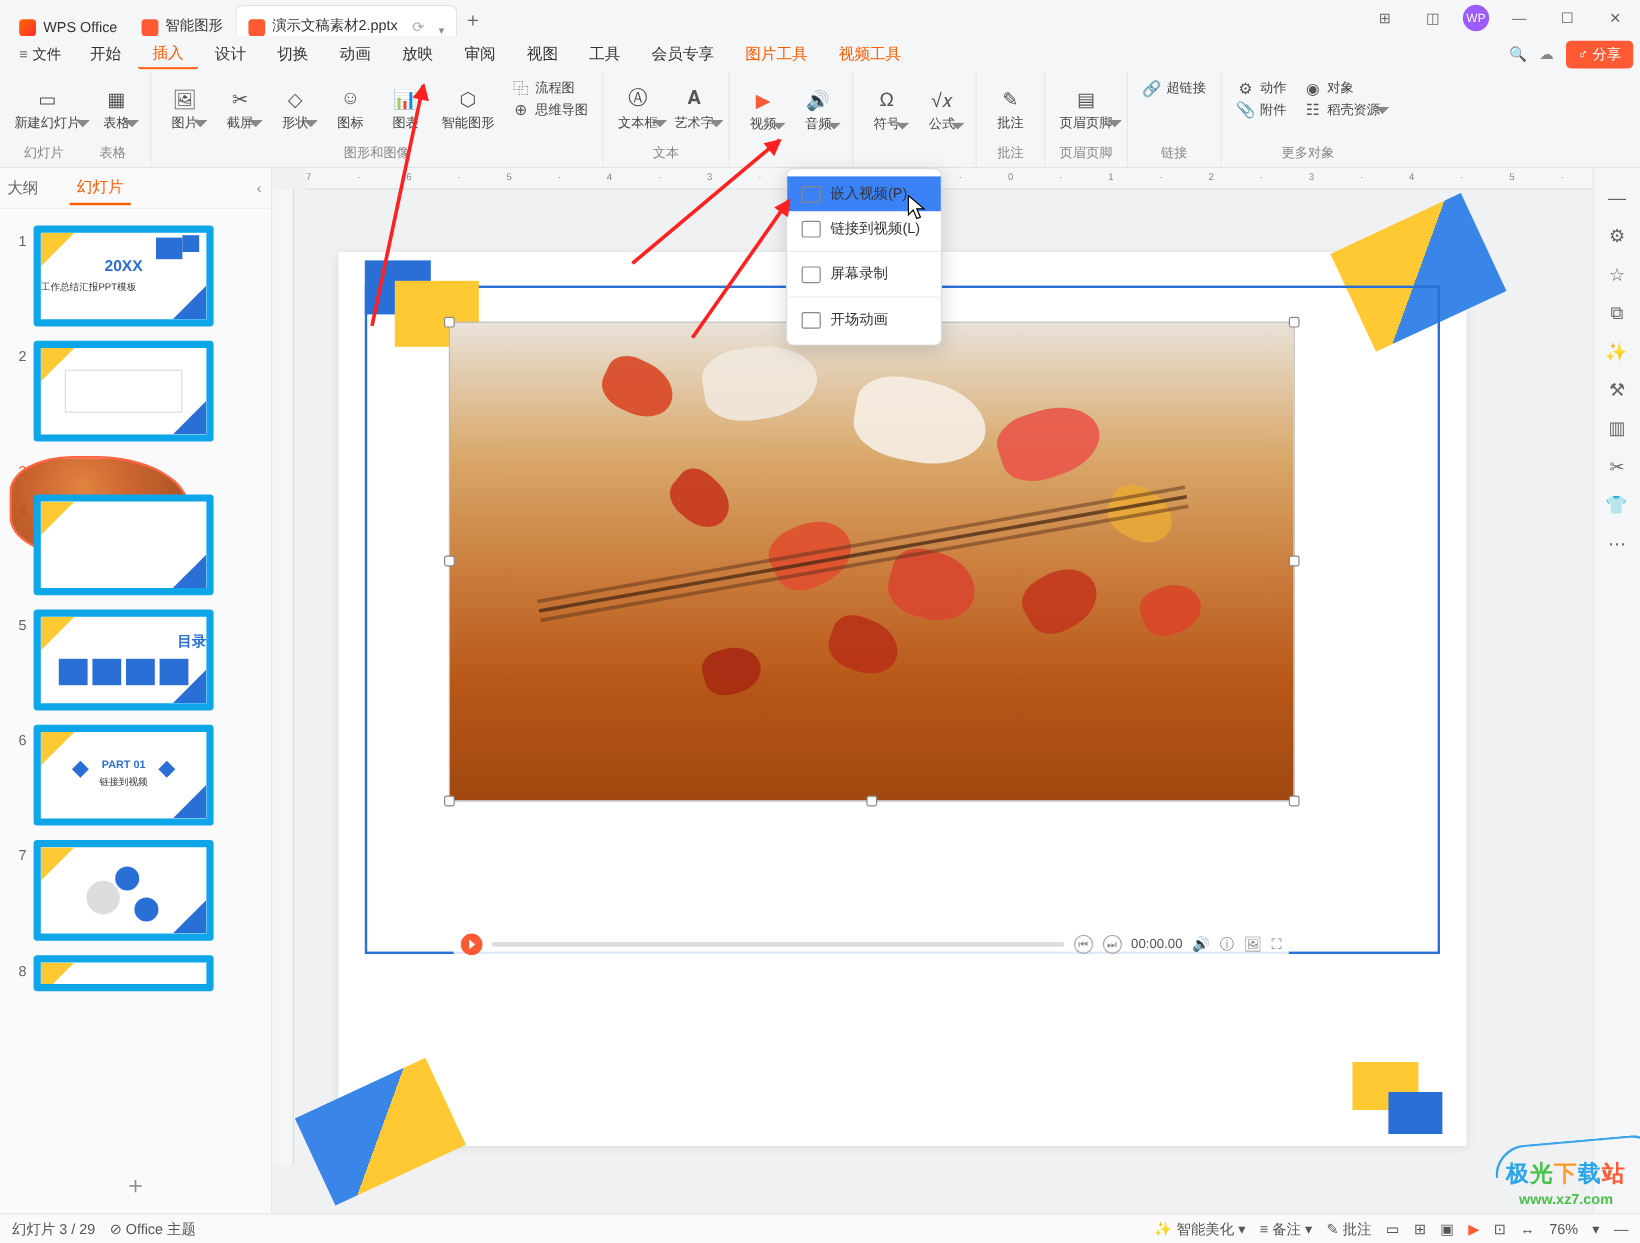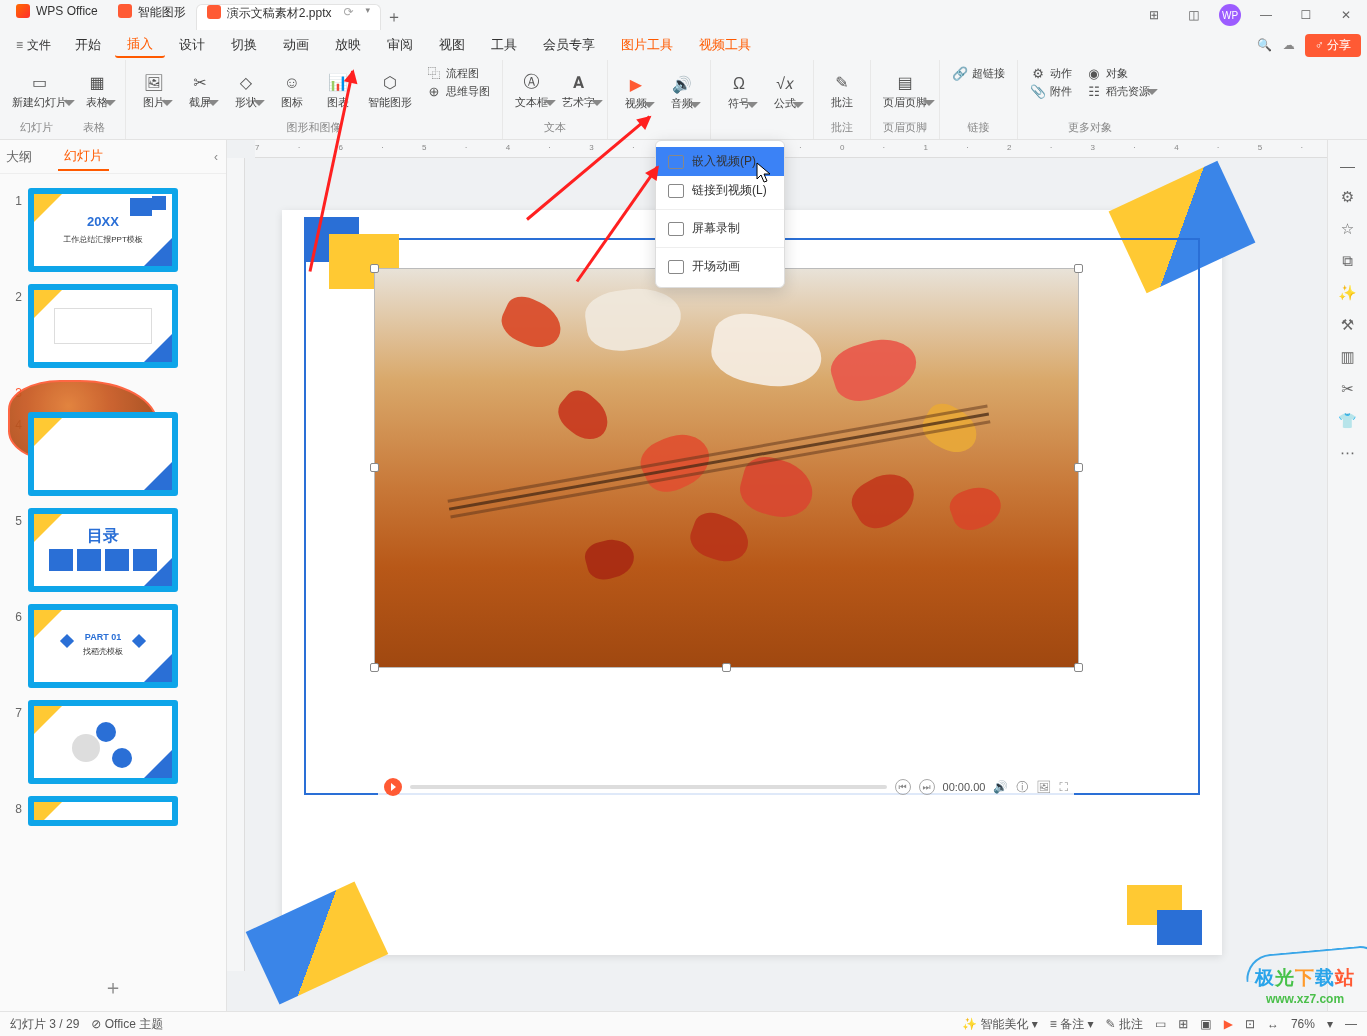--- a/index.html
+++ b/index.html
@@ -1,19 +1,19 @@
 <!DOCTYPE html>
 <html><head>
 <meta charset="utf-8">
 <style>
 *{box-sizing:border-box;margin:0;padding:0;font-family:"Microsoft YaHei",sans-serif;-webkit-user-select:none;user-select:none}
 body{background:#f5f6f7;width:1367px;height:1036px;overflow:hidden;position:relative;font-size:12px;color:#333}
 .titlebar{height:30px;background:#f5f6f7;display:flex;align-items:center;padding:0 6px}
 .titlebar .tabzone{display:flex;align-items:flex-end;height:100%;gap:0}
-.apptab{height:26px;display:flex;align-items:flex-start;padding:0 10px;border-radius:6px 6px 0 0;gap:6px;font-size:12px;cursor:pointer}
+.apptab{height:26px;display:flex;align-items:flex-end;padding:0 10px;border-radius:6px 6px 0 0;gap:6px;font-size:12px;cursor:pointer}
 .apptab.first{background:transparent}
 .apptab.active{background:#fff;border:1px solid #e3e3e3;border-bottom:none}
 .apptab .ico{width:14px;height:14px;border-radius:3px;display:inline-block}
 .apptab .ico.wps{background:linear-gradient(135deg,#ff6a00,#ff2d2d)}
 .apptab .ico.tpl{background:#ff5a34}
 .apptab .ico.ppt{background:#ff5a34}
 .plus{width:26px;height:26px;display:flex;align-items:center;justify-content:center;font-size:16px;color:#666;cursor:pointer}
 .titlebar .spacer{flex:1}
 .winbtns{display:flex;gap:10px;align-items:center}
 .winbtn{width:30px;height:22px;display:flex;align-items:center;justify-content:center;color:#666;cursor:pointer;font-size:12px}
@@ -42,21 +42,21 @@
 .lefttabs .lt.active{color:#ff5a00;border-bottom:2px solid #ff5a00}
 .lefttabs .collapse{margin-left:auto;margin-right:8px;color:#888;cursor:pointer}
 .thumbs{flex:1;overflow-y:auto;padding:8px 0}
 .trow{display:flex;align-items:flex-start;gap:6px;padding:6px 8px}
 .tnum{width:14px;text-align:right;font-size:12px;color:#666;margin-top:6px}
 .thumb{width:150px;height:84px;background:#fff;border:6px solid #0ea5e9;border-radius:3px;position:relative;overflow:hidden;cursor:pointer}
 .thumb.sel{border:2px solid #ff5a34}
 .thumb .corner-tl{position:absolute;top:0;left:0;width:28px;height:28px;background:#ffc933;clip-path:polygon(0 0,100% 0,0 100%)}
 .thumb .corner-br{position:absolute;bottom:0;right:0;width:28px;height:28px;background:#2a6fd6;clip-path:polygon(100% 100%,0 100%,100% 0)}
 .thumb .title1{position:absolute;top:20px;left:0;right:0;text-align:center;color:#2a6fd6;font-weight:bold;font-size:13px}
-.thumb .sub1{position:absolute;top:40px;left:0;right:0;text-align:center;color:#333;font-size:8px}
+.thumb .sub1{position:absolute;top:40px;left:0;right:0;text-align:left;color:#333;font-size:8px}
 .thumb .sq{position:absolute;width:22px;height:18px;background:#2a6fd6;top:4px;right:20px}
 .thumb .sq2{position:absolute;width:14px;height:14px;background:#2a6fd6;top:2px;right:6px}
 .thumb.leaf{background:radial-gradient(circle at 40% 30%,#e07a30 0%,#c85820 40%,#a84815 80%)}
 .addslide{text-align:center;font-size:20px;color:#888;padding:10px;cursor:pointer}
 .canvas-area{flex:1;background:#eff1f3;position:relative;overflow:hidden}
 .hruler{position:absolute;top:0;left:28px;right:0;height:18px;background:#f5f6f7;border-bottom:1px solid #ddd;font-size:8px;color:#888;overflow:hidden}
 .hruler .ticks{position:absolute;top:3px;left:0;white-space:nowrap;letter-spacing:18px}
 .vruler{position:absolute;top:18px;left:0;width:18px;bottom:40px;background:#f5f6f7;border-right:1px solid #ddd}
 .slidewrap{position:absolute;top:70px;left:55px;width:940px;height:745px;background:#fff;box-shadow:0 2px 8px rgba(0,0,0,0.1)}
 .slide-deco-tl{position:absolute;top:-8px;left:-8px;width:200px;height:60px}
@@ -348,36 +348,36 @@
           <div class="thumb">
             <div class="corner-tl"></div>
             <div class="corner-br"></div>
           </div>
         </div>
       <div class="trow">
           <div class="tnum">5</div>
           <div class="thumb">
             <div class="corner-tl"></div>
             <div class="corner-br"></div>
-            <div style="position:absolute;top:12px;left:0;right:0;text-align:center;font-size:16px;color:#2a6fd6;font-weight:bold">目录</div>
+            <div style="position:absolute;top:12px;left:0;right:0;text-align:right;font-size:12px;color:#2a6fd6;font-weight:bold">目录</div>
             <div style="position:absolute;top:35px;left:15px;right:15px;display:flex;gap:4px">
               <div style="flex:1;height:22px;background:#2a6fd6"></div>
               <div style="flex:1;height:22px;background:#2a6fd6"></div>
               <div style="flex:1;height:22px;background:#2a6fd6"></div>
               <div style="flex:1;height:22px;background:#2a6fd6"></div>
             </div>
           </div>
         </div>
       <div class="trow">
           <div class="tnum">6</div>
           <div class="thumb">
             <div class="corner-tl"></div>
             <div class="corner-br"></div>
             <div style="position:absolute;top:22px;left:0;right:0;text-align:center;font-size:9px;color:#2a6fd6;font-weight:bold">PART 01</div>
-            <div style="position:absolute;top:36px;left:0;right:0;text-align:center;font-size:8px">找稻壳模板</div>
+            <div style="position:absolute;top:36px;left:0;right:0;text-align:center;font-size:8px">链接到视频</div>
             <div style="position:absolute;top:26px;left:28px;width:10px;height:10px;background:#2a6fd6;transform:rotate(45deg)"></div>
             <div style="position:absolute;top:26px;right:28px;width:10px;height:10px;background:#2a6fd6;transform:rotate(45deg)"></div>
           </div>
         </div>
       <div class="trow">
           <div class="tnum">7</div>
           <div class="thumb">
             <div class="corner-tl"></div>
             <div class="corner-br"></div>
             <div style="position:absolute;top:28px;left:38px;width:28px;height:28px;border-radius:50%;background:#ddd"></div>

